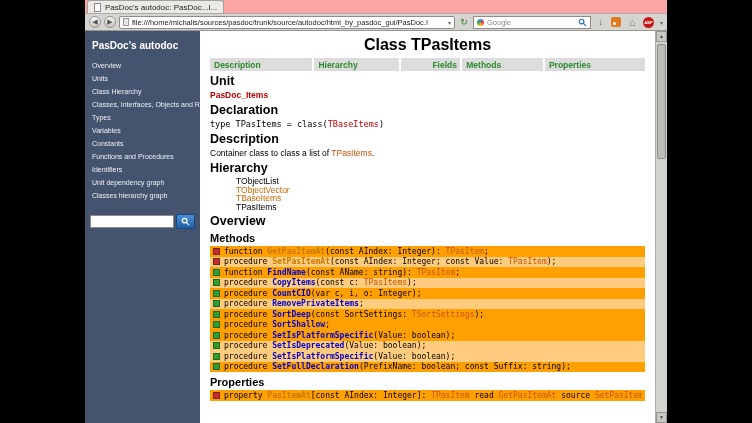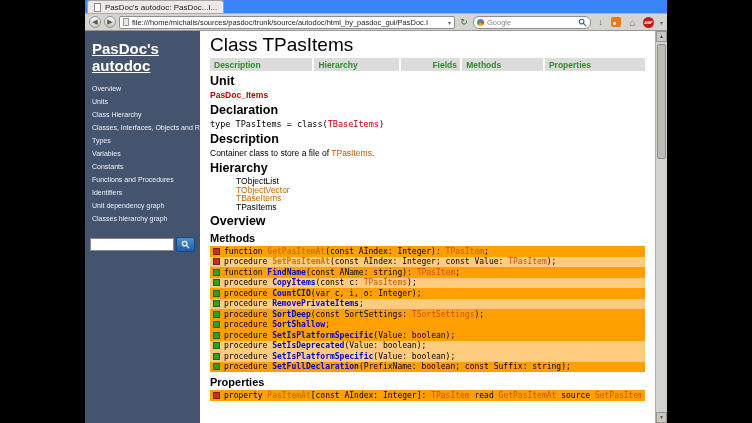--- a/index.html
+++ b/index.html
@@ -3,69 +3,69 @@
 <meta charset="utf-8">
 <style>
   * { box-sizing: border-box; margin: 0; padding: 0; }
   html,body { width:752px; height:423px; background:#000; overflow:hidden;
               font-family:"Liberation Sans", sans-serif; }
   .stage { position:relative; width:752px; height:423px; background:#000; overflow:hidden; }
   .browser { position:absolute; left:85px; top:0; width:582px; height:423px;
              background:#d6d4d0; display:flex; flex-direction:column; }
 
   
-  .tabbar { height:14px; background:#3b82f6; border-bottom:1px solid #aeaca8;
+  .tabbar { height:14px; background:#fca5a5; border-bottom:1px solid #aeaca8;
             display:flex; align-items:flex-end; padding:1px 2px 0; flex:0 0 auto; }
   .tab { height:13px; background:#eceae7; border:1px solid #a3a19d; border-bottom:none;
          border-radius:3px 3px 0 0; display:flex; align-items:center; padding:0 6px;
          font-size:8px; color:#222; max-width:190px; overflow:hidden; white-space:nowrap; }
   .favicon { width:7px; height:9px; background:#fff; border:1px solid #8a8a8a; margin-right:4px; flex:0 0 auto; }
   .tab-title { overflow:hidden; white-space:nowrap; }
 
   .navbar { height:17px; background:#d6d4d0; border-bottom:1px solid #9a9894;
             display:flex; align-items:center; padding:0 4px; gap:3px; flex:0 0 auto; }
   .nav-btn { width:12px; height:12px; border-radius:50%; flex:0 0 auto;
              background:linear-gradient(#f8f8f8,#c9c7c3); border:1px solid #96948f;
              font-size:7px; line-height:10px; text-align:center; color:#555; }
   .urlbar { flex:1 1 auto; display:flex; align-items:center; height:13px; background:#fff;
             border:1px solid #8f8d89; border-radius:2px; padding:0 3px; overflow:hidden; }
   .page-ico { width:6px; height:8px; background:#e8e8e8; border:1px solid #999; margin-right:3px; flex:0 0 auto; }
   .url-text { font-size:7.5px; color:#222; white-space:nowrap; overflow:hidden; flex:1 1 auto; }
   .chev { font-size:6px; color:#666; margin-left:2px; flex:0 0 auto; }
   .reload-green { color:#2a7a2a; font-size:9px; width:12px; text-align:center; flex:0 0 auto; }
   .searchbox { flex:0 0 118px; display:flex; align-items:center; height:13px; background:#fff;
-               border:1px solid #8f8d89; border-radius:6px; padding:0 3px; overflow:hidden; }
+               border:1px solid #8f8d89; border-radius:0; padding:0 3px; overflow:hidden; }
   .gball { width:7px; height:7px; border-radius:50%; flex:0 0 auto;
            background:conic-gradient(#4285f4,#ea4335,#fbbc05,#34a853,#4285f4); margin-right:3px; }
   .search-text { font-size:7.5px; color:#888; flex:1 1 auto; }
   .mag { width:9px; height:9px; flex:0 0 auto; }
   .tb-ico { width:13px; height:13px; display:flex; align-items:center; justify-content:center;
             font-size:9px; flex:0 0 auto; }
   .dl { color:#1f8a1f; font-weight:bold; }
   .rss { width:10px; height:10px; background:#e07b1f; border-radius:2px; position:relative; }
   .rss::after { content:""; position:absolute; left:2px; bottom:2px; width:3px; height:3px;
                 background:#fff; border-radius:50%; }
   .home { color:#5a6b7a; font-size:10px; }
   .abp { width:11px; height:11px; border-radius:50%; background:#c41818; color:#fff;
          font-size:4px; font-weight:bold; display:flex; align-items:center; justify-content:center; }
 
   
   .viewport { flex:1 1 auto; display:flex; overflow:hidden; }
 
   .sidebar { width:115px; flex:0 0 115px; background:#44536e; color:#fff; padding-top:5px; overflow:hidden; }
-  .side-title { font-size:15px; font-weight:bold; padding:4px 7px 8px;text-decoration:underline; }
+  .side-title { font-size:10px; font-weight:bold; padding:4px 7px 8px; }
   .side-item { font-size:7px; line-height:8px; padding:2.5px 7px; color:#eef1f6;
                white-space:nowrap; overflow:hidden; cursor:pointer; }
   .side-search { margin:12px 5px 0; display:flex; align-items:center; }
   .side-input { width:84px; height:13px; border:1px solid #8a8a8a; background:#fff; font-size:8px; padding:0 2px; }
   .side-btn { width:19px; height:15px; margin-left:2px; background:linear-gradient(#4a8fd4,#1f5fa8);
               border:1px solid #17497f; border-radius:2px; display:flex; align-items:center; justify-content:center; }
 
   .main { flex:1 1 auto; background:#fff; padding:5px 10px 0; overflow:hidden; color:#000; }
-  .h1 { font-size:19px; line-height:17px; font-weight:normal; margin-bottom:5px; }
+  .h1 { font-size:16px; line-height:17px; font-weight:bold; margin-bottom:5px;text-align:center; }
   .navtable { display:flex; height:13px; margin-bottom:4px; }
   .navcell { background:#dcdcdc; display:flex; align-items:center; padding-left:4px; border-right:2px solid #fff; }
   .navcell:nth-child(1){width:24%;} .navcell:nth-child(2){width:20%;} .navcell:nth-child(3){width:14%;padding-left:31px;}
   .navcell:nth-child(4){width:19%;} .navcell:nth-child(5){width:23%; border-right:none;}
   .navlink { color:#2e8b2e; font-weight:bold; font-size:8.5px; cursor:pointer; }
   .h2 { font-size:12.5px; line-height:13px; font-weight:bold; margin:4px 0 2px; }
   .h3 { font-size:11px; line-height:12px; font-weight:bold; margin:4px 0 2px; }
   .line { font-size:8.5px; line-height:10px; }
   .mono { font-family:"DejaVu Sans Mono", monospace; font-size:8.5px; }
   .unit-link { color:#c00000; font-weight:bold; font-size:8.5px; cursor:pointer; }
@@ -184,21 +184,21 @@
             </div>
           </div>
 
         <div class="h2">Unit</div>
         <div class="line"><span class="unit-link">PasDoc_Items</span></div>
 
         <div class="h2">Declaration</div>
         <div class="line mono"><span class="seg-plain">type TPasItems = class(</span><span class="seg-linkred">TBaseItems</span><span class="seg-plain">)</span></div>
 
         <div class="h2">Description</div>
-        <div class="line"><span class="seg-plain">Container class to store a file of </span><span class="seg-link">TPasItems</span><span class="seg-plain">.</span></div>
+        <div class="line"><span class="seg-plain">Container class to class a list of </span><span class="seg-link">TPasItems</span><span class="seg-plain">.</span></div>
 
         <div class="h2">Hierarchy</div>
         <div class="hier">
             <div class="hier-line hplain">TObjectList</div>
             <div class="hier-line hlink">TObjectVector</div>
             <div class="hier-line hlink">TBaseItems</div>
             <div class="hier-line hplain">TPasItems</div>
           </div>
 
         <div class="h2">Overview</div>

